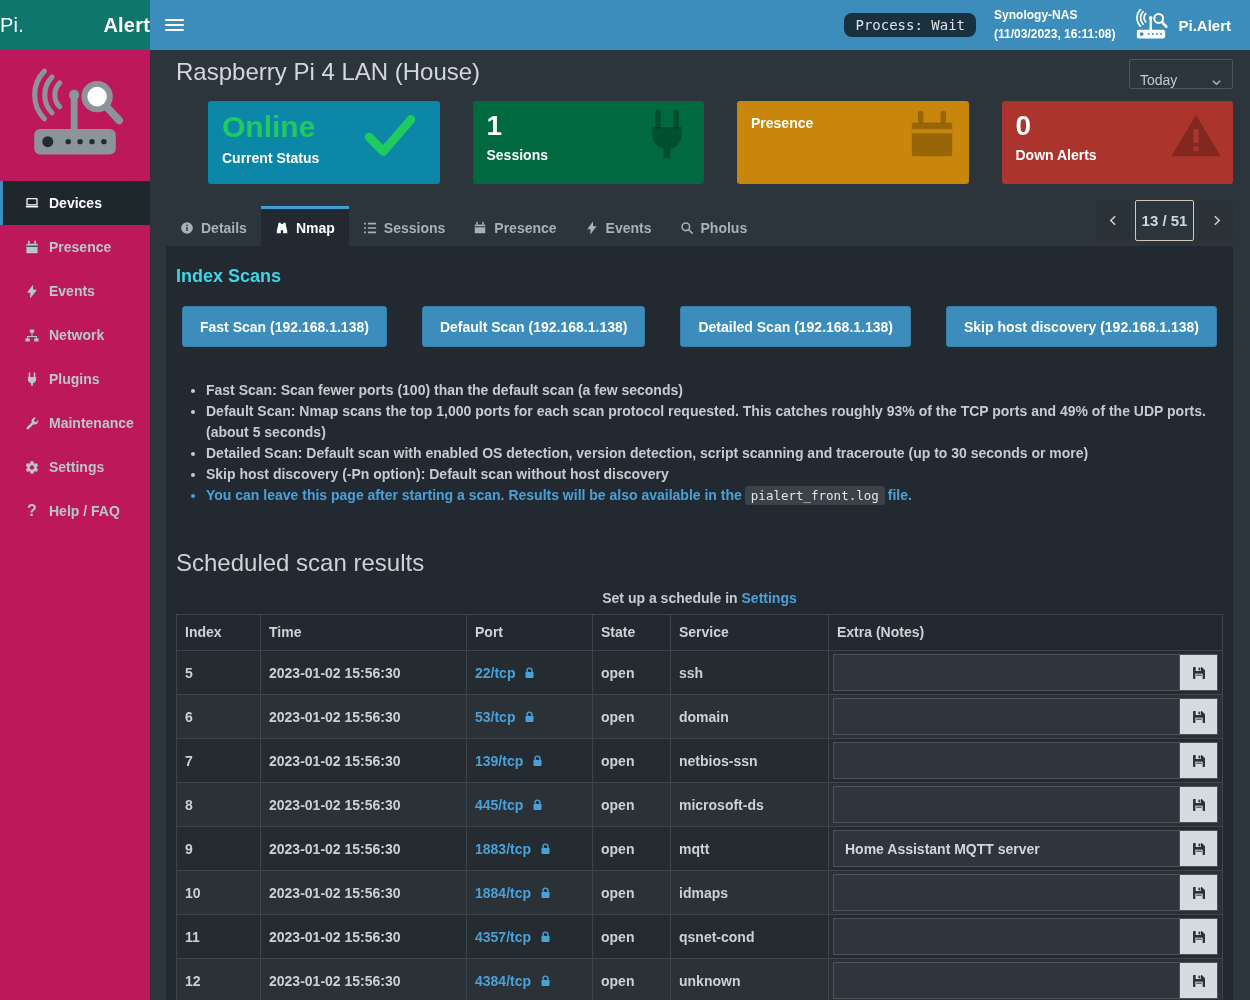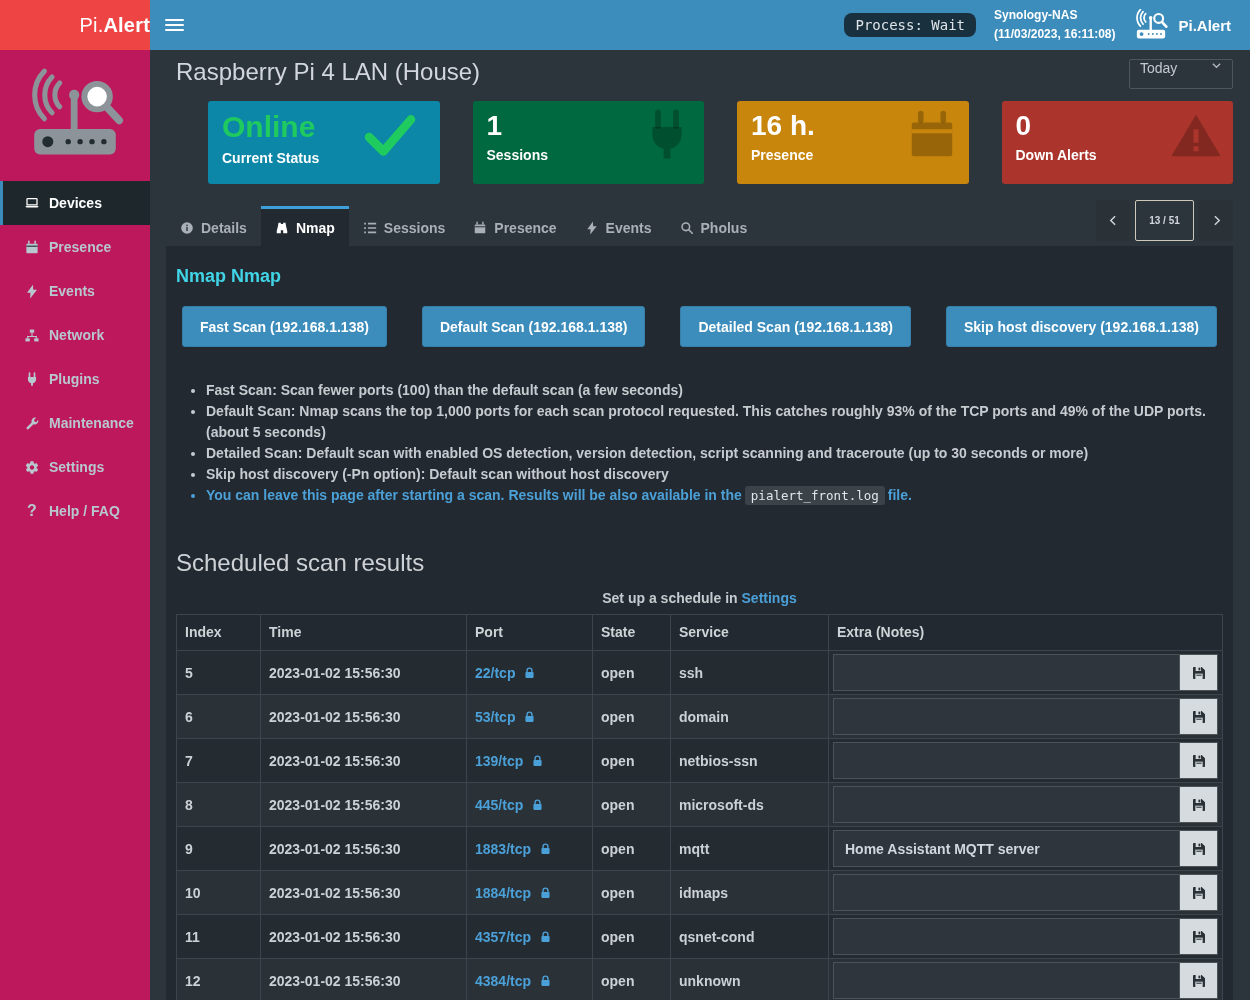--- a/index.html
+++ b/index.html
@@ -2,21 +2,21 @@
 <html><head>
 <meta charset="utf-8">
 <style>
   * { box-sizing: border-box; margin: 0; padding: 0; }
   html,body { width: 1250px; height: 1000px; overflow: hidden; }
   body { background:#2d353c; font-family:"Liberation Sans", sans-serif; position:relative; }
   svg { display:block; }
 
   
   .navbar { position:absolute; top:0; left:0; right:0; height:50px; display:flex; background:#3c8dbc; z-index:20; }
-  .brand { width:150px; background:#ef4444; color:#fff; font-size:20px; display:flex; align-items:center; justify-content:flex-end; letter-spacing:.2px; }
+  .brand { width:150px; background:#0f766e; color:#fff; font-size:20px; display:flex; align-items:center; justify-content:space-between; letter-spacing:.2px; }
   .brand b { font-weight:700; }
   .nav-rest { flex:1; display:flex; align-items:center; padding:0 15px; }
   .hamb { width:19px; display:flex; flex-direction:column; gap:3px; cursor:pointer; }
   .hamb span { height:2px; background:#fff; border-radius:1px; }
   .nav-right { margin-left:auto; display:flex; align-items:center; gap:18px; padding-right:4px; }
   .proc-badge { font-family:"DejaVu Sans Mono", monospace; font-size:14px; color:#dfe4e8; background:rgba(16,25,31,.8); padding:4px 11px; border-radius:8px; }
   .host { color:#fff; font-size:12px; font-weight:700; line-height:1.55; }
   .nav-brand2 { display:flex; align-items:center; gap:9px; color:#fff; font-weight:700; font-size:15px; }
   .nav-brand2 svg { width:36px; height:33px; }
 
@@ -27,21 +27,21 @@
   .menu-item { height:44px; display:flex; align-items:center; gap:9px; padding-left:21px; color:#b8c7ce; font-size:14px; font-weight:600; border-left:3px solid transparent; cursor:pointer; }
   .menu-item .micon { width:16px; height:15px; flex:0 0 16px; }
   .menu-item .micon svg { width:100%; height:100%; }
   .menu-item.active { background:#1e282c; border-left-color:#3c8dbc; color:#fff; }
   .qmark { font-size:16px; font-weight:700; width:16px; text-align:center; }
   .side .cut { fill:#222d32; }
 
   
   .content { position:absolute; left:150px; top:50px; right:0; bottom:0; padding:0 17px 0 16px; }
   .page-title { font-size:24px; color:#d2d6de; font-weight:400; margin:8px 0 0 10px; }
-  .period { position:absolute; top:9px; right:17px; width:104px; height:30px; border:1px solid #4d565e; border-radius:2px; color:#c2c9cf; font-size:14px; display:flex; align-items:flex-start; justify-content:space-between; padding:0 10px; cursor:pointer; background:#2d353c; }
+  .period { position:absolute; top:9px; right:17px; width:104px; height:30px; border:1px solid #4d565e; border-radius:2px; color:#c2c9cf; font-size:14px; display:flex; align-items:flex-end; justify-content:space-between; padding:0 10px; cursor:pointer; background:#2d353c; }
   .period svg { width:11px; height:11px; color:#aeb5bb; }
 
   
   .cards { display:flex; gap:33px; margin-top:15px;padding-left:42px; }
   .card { width:242px; height:83px; border-radius:3px; position:relative; padding:9px 14px; color:#fff; overflow:hidden; }
   .card .big { font-size:28px; font-weight:700; line-height:1.15; }
   .card .big.online { color:#1fca5f; font-size:30px; }
   .card .small { font-size:14px; font-weight:600; margin-top:5px; }
   .cicon { position:absolute; top:8px; right:10px; width:54px; height:54px; color:rgba(0,0,0,.24); }
   .cicon svg { width:100%; height:100%; }
@@ -53,21 +53,21 @@
   
   .tabrow { display:flex; margin-top:22px; align-items:flex-end; }
   .tab { height:40px; display:flex; align-items:center; gap:7px; padding:0 14px; color:#a9b0b6; font-size:14px; font-weight:600; border-top:3px solid transparent; cursor:pointer; }
   .tab .ticon { width:14px; height:14px; }
   .tab .ticon svg { width:100%; height:100%; }
   .tab.active { background:#232930; border-top-color:#3f9fd8; color:#fff; }
   .tabrow .cut { fill:#2d353c; }
   .pagination { position:absolute; top:150px; right:17px; display:flex; z-index:5; }
   .page-btn { width:34px; height:41px; background:#2b3237; color:#ccd1d5; display:flex; align-items:center; justify-content:center; cursor:pointer; border-radius:3px; }
   .page-btn svg { width:13px; height:15px; }
-  .page-ind { width:59px; height:41px; border:1px solid #cfc9bc; margin:0 5px; display:flex; align-items:center; justify-content:center; color:#d2d6de; font-size:10px; font-weight:600; border-radius:2px; }
+  .page-ind { width:59px; height:41px; border:1px solid #cfc9bc; margin:0 5px; display:flex; align-items:center; justify-content:center; color:#d2d6de; font-size:15px; font-weight:600; border-radius:2px; }
 
   
   .panel { background:#232930; margin-top:0; min-height:766px; padding:20px 10px 30px; }
   .section-heading { color:#41d4e6; font-size:18px; font-weight:600; }
   .scan-buttons { display:flex; justify-content:center; gap:35px; margin-top:19px; }
   .scan-btn { background:#3c8dbc; border:1px solid #367fa9; color:#fff; font-size:14px; font-weight:600; padding:0 17px; height:41px; border-radius:3px; display:flex; align-items:center; cursor:pointer; font-family:inherit; }
   .notes { margin:33px 0 0 30px; color:#c6cbd0; font-size:14px; font-weight:600; line-height:21px; list-style:disc; }
   .notes li.linky { color:#4ba0d8; }
   .code-chip { font-family:"DejaVu Sans Mono", monospace; font-size:12.5px; background:#3b4248; color:#e2e6e9; padding:2px 6px; border-radius:3px; font-weight:400; margin:0 3px; }
 
@@ -242,21 +242,20 @@
       <div class="big">1</div>
       <div class="small">Sessions</div>
       <span class="cicon">
           <svg viewBox="0 0 24 24">
             <path d="M8 1.5v6M16 1.5v6" stroke="currentColor" stroke-width="2.6" stroke-linecap="round" fill="none"></path>
             <path d="M5.5 8h13v3.5a6.5 6.5 0 0 1-5 6.3V22h-3v-4.2a6.5 6.5 0 0 1-5-6.3z" fill="currentColor"></path>
           </svg>
         </span>
     </div>
     <div class="card card-yellow" style="background-color: rgb(200, 134, 13);">
-      <div class="big">16 h.</div>
       <div class="small">Presence</div>
       <span class="cicon">
           <svg viewBox="0 0 24 24">
             <path d="M7 2v3M17 2v3" stroke="currentColor" stroke-width="2.5" stroke-linecap="round" fill="none"></path>
             <path d="M4 6h16a1 1 0 0 1 1 1v13a1 1 0 0 1-1 1H4a1 1 0 0 1-1-1V7a1 1 0 0 1 1-1z" fill="currentColor"></path>
             <rect x="3" y="9" width="18" height="1.8" class="cut"></rect>
           </svg>
         </span>
     </div>
     <div class="card card-red" style="background-color: rgb(171, 53, 44);">
@@ -337,21 +336,21 @@
           <svg viewBox="0 0 24 24">
             <circle cx="10" cy="10" r="6.5" fill="none" stroke="currentColor" stroke-width="2.6"></circle>
             <path d="M15 15l6 6" stroke="currentColor" stroke-width="2.8" stroke-linecap="round"></path>
           </svg>
         </span>
       <span>Pholus</span>
     </div>
   </div>
 
   <div class="panel">
-    <div class="section-heading">Nmap Nmap</div>
+    <div class="section-heading">Index Scans</div>
 
     <div class="scan-buttons">
       <button class="scan-btn">Fast Scan (192.168.1.138)</button>
       <button class="scan-btn">Default Scan (192.168.1.138)</button>
       <button class="scan-btn">Detailed Scan (192.168.1.138)</button>
       <button class="scan-btn">Skip host discovery (192.168.1.138)</button>
     </div>
 
     <ul class="notes">
       <li>Fast Scan: Scan fewer ports (100) than the default scan (a few seconds)</li>

